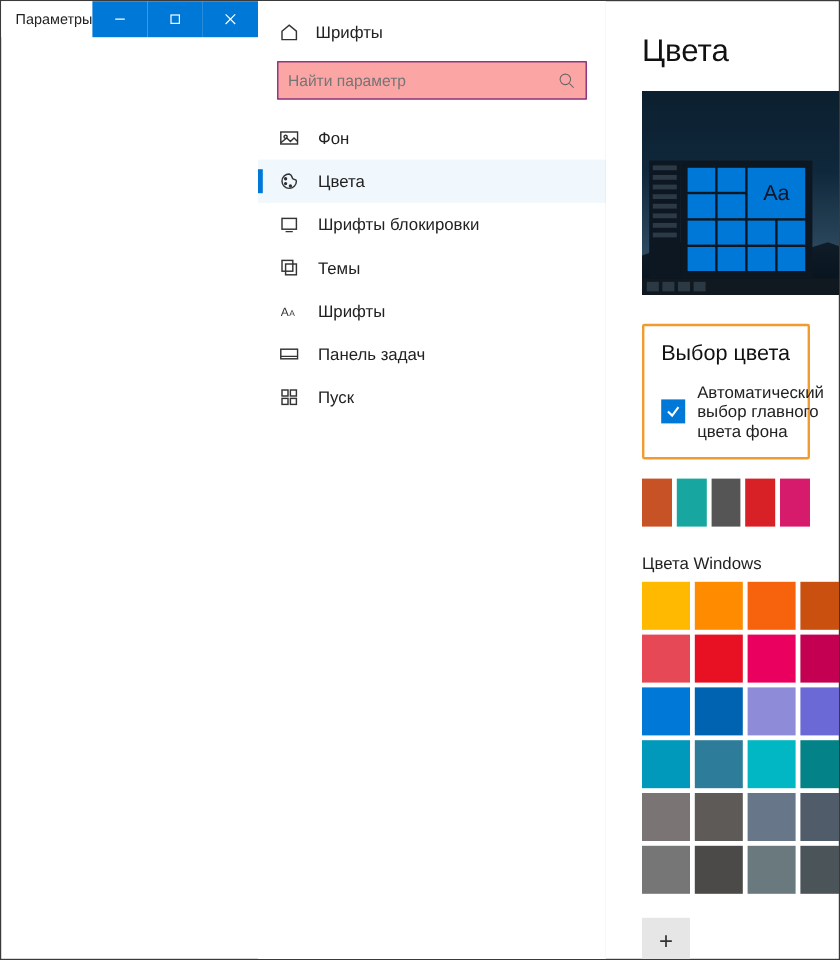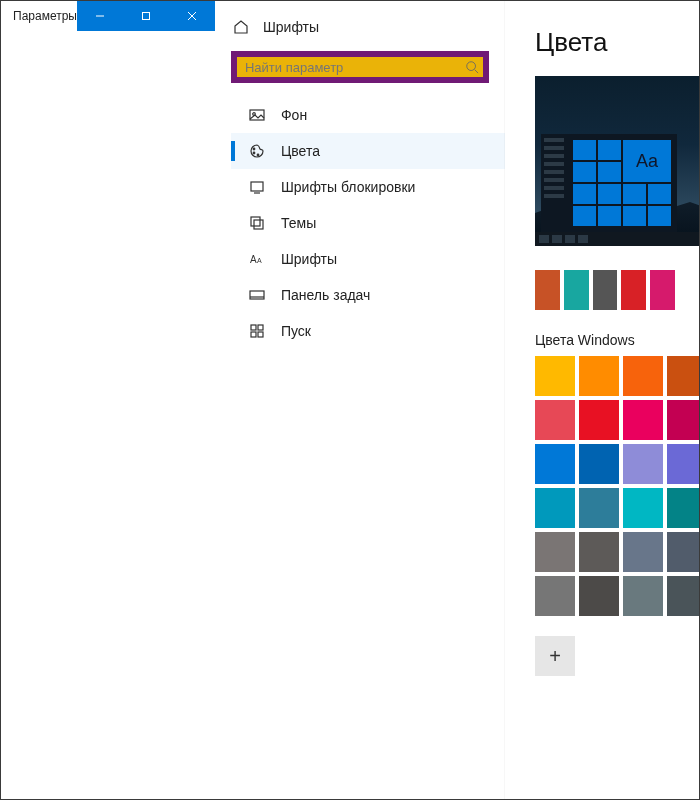--- a/index.html
+++ b/index.html
@@ -9,25 +9,25 @@
   .titlebar-title { font-size: 12px; padding-left: 12px; color: #222; flex: 1; }
   .win-controls { display: flex; height: 100%; }
   .win-btn { width: 46px; display: flex; align-items: center; justify-content: center; background: #0078d7; color: #fff; }
   .win-btn svg { width: 10px; height: 10px; stroke: #fff; stroke-width: 1; fill: none; }
   .body { flex: 1; display: flex; overflow: hidden; }
   .sidebar { width: 290px; background: #fff; padding: 10px 0 0 0; border-right: 0; position: relative; }
   .sidebar::after { content:""; position:absolute; right:0; top:0; bottom:0; width:1px; background: rgba(0,0,0,0.03); }
   .home-row { display:flex; align-items:center; gap:14px; padding: 8px 18px; font-size:14px; color:#222; cursor:pointer; }
   .home-row .icon { width:16px; height:16px; }
   .search-wrap { padding: 8px 16px 14px 16px; }
-  .search { width:100%; height:32px; border:6px solid #701a75; background:#eab308; padding:0 30px 0 8px; font-size:13px; color:#555; position:relative; }
+  .search { width:100%; height:32px; border:1px solid #701a75; background:#fca5a5; padding:0 30px 0 8px; font-size:13px; color:#555; position:relative; }
   .search-box { position:relative; }
   .search-icon { position:absolute; right:10px; top:50%; transform:translateY(-50%); width:14px; height:14px; color:#666; }
   .section-title { font-size:15px; font-weight:600; padding: 6px 18px 14px 18px; color:#111; }
-  .nav-item { display:flex; align-items:center; gap:16px; padding: 10px 18px; font-size:14px; color:#222; cursor:pointer; position:relative;margin-left:16px; }
+  .nav-item { display:flex; align-items:center; gap:16px; padding: 10px 18px; font-size:14px; color:#222; cursor:pointer; position:relative; }
   .nav-item .icon { width:16px; height:16px; flex-shrink:0; }
   .nav-item.active::before { content:""; position:absolute; left:0; top:8px; bottom:8px; width:4px; background:#0078d7; }
   .nav-item.active { background: rgba(0,120,215,0.06); }
   .content { flex:1; overflow-y:auto; padding: 26px 24px 10px 30px; }
   .page-title { font-size:26px; font-weight:400; color:#111; margin-bottom:18px; }
   .preview { width:310px; height:170px; position:relative; background:linear-gradient(180deg,#0b1f2e 0%, #10283c 40%, #3c5b70 100%); overflow:hidden; margin-bottom:24px; }
   .preview .mountain { position:absolute; bottom:0; left:0; width:100%; height:55px; background: linear-gradient(0deg,#05101a,#12202d); clip-path: polygon(0 100%,0 40%,15% 10%,30% 55%,50% 20%,70% 60%,85% 15%,100% 50%,100% 100%); }
   .preview .taskbar { position:absolute; bottom:0; left:0; right:0; height:14px; background:#101820; display:flex; align-items:center; gap:3px; padding-left:4px;}
   .preview .taskbar div { width:10px; height:8px; background:#2b3945; }
   .preview .start-tiles { position:absolute; left:32px; bottom:14px; width:110px; height:98px; background:#0d1722; padding:6px; }
@@ -191,20 +191,31 @@
           </div>
         </div>
         <div class="taskbar">
             <div></div>
             <div></div>
             <div></div>
             <div></div>
           </div>
       </div>
 
+      <div class="highlight-box">
+        <div class="sub-title">Выбор цвета</div>
+        <div class="checkbox-row">
+          <div class="checkbox">
+              <svg viewBox="0 0 16 16">
+                <polyline points="3,8 7,12 13,4"></polyline>
+              </svg>
+            </div>
+          <span>Автоматический выбор главного цвета фона</span>
+        </div>
+      </div>
 
       <div class="swatch-row" id="recent-row">
           <div class="sw" style="background: rgb(199, 82, 38);"></div>
           <div class="sw" style="background: rgb(24, 167, 160);"></div>
           <div class="sw" style="background: rgb(85, 85, 85);"></div>
           <div class="sw" style="background: rgb(216, 33, 38);"></div>
           <div class="sw" style="background: rgb(214, 26, 108);"></div>
         </div>
 
       <div class="label-sm">Цвета Windows</div>

